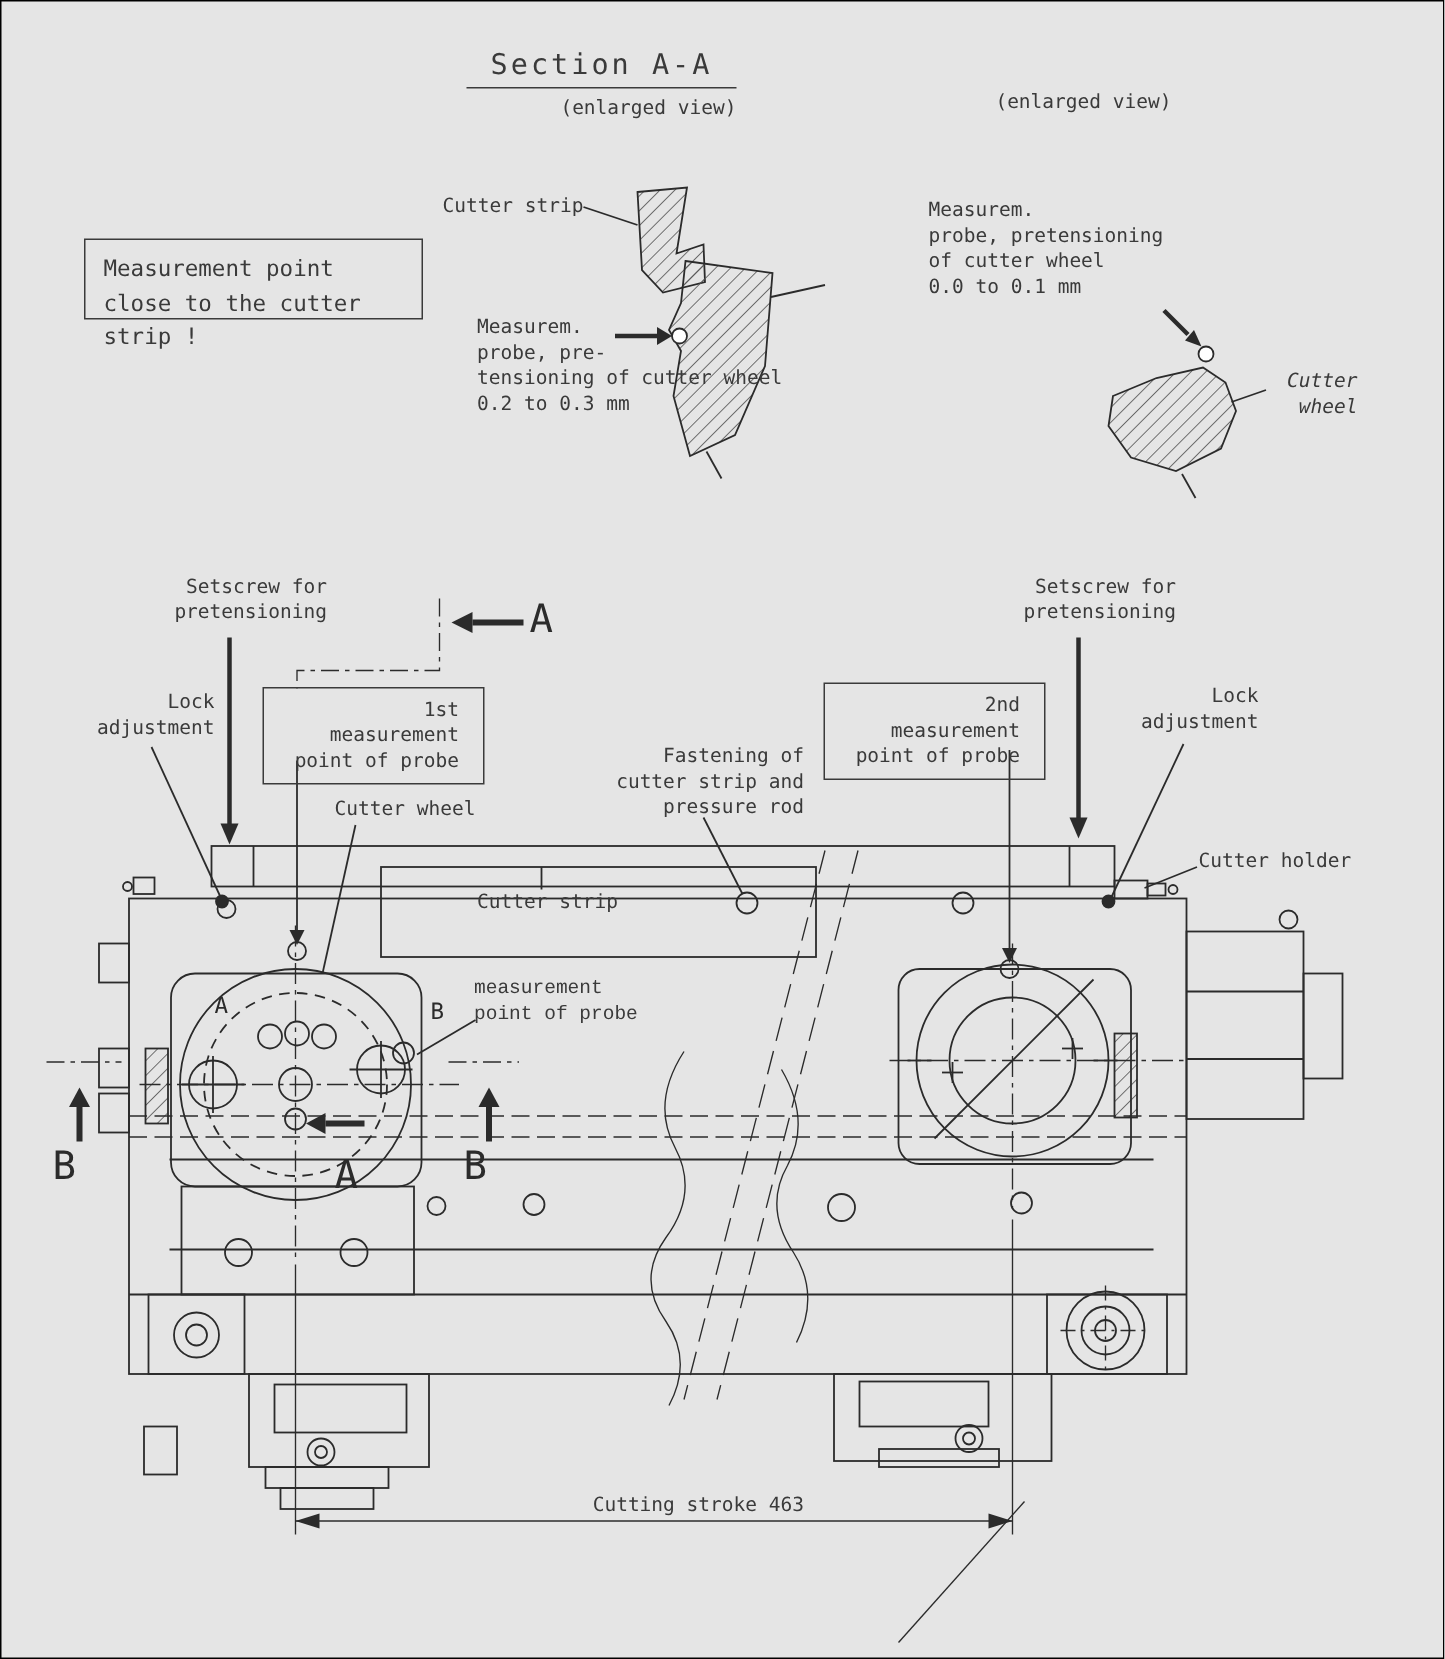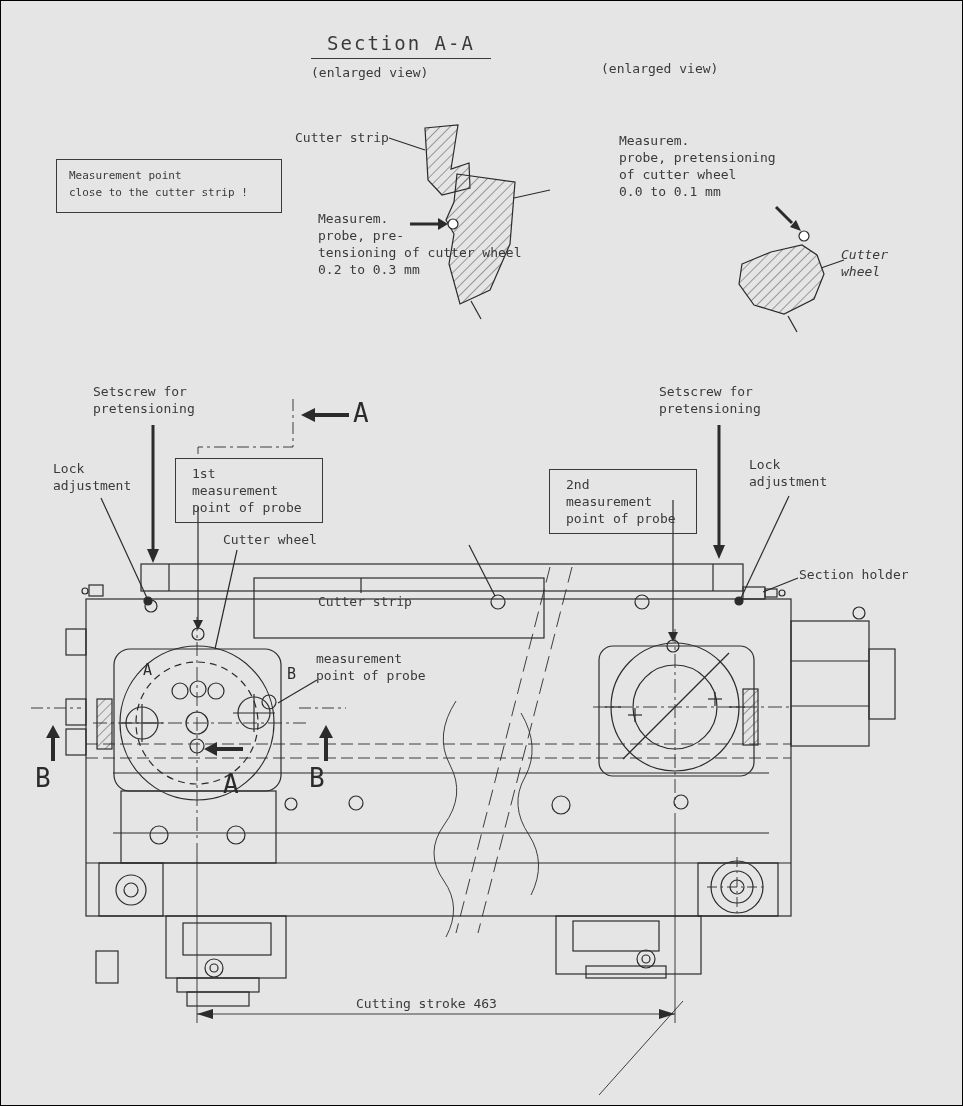--- a/index.html
+++ b/index.html
@@ -6,31 +6,31 @@
   .canvas {
     position:relative; width:963px; height:1106px; background:#e5e5e5;
     border:1px solid #000; box-sizing:border-box; overflow:hidden;
     font-family:"DejaVu Sans Mono", monospace; color:#333;
   }
   .canvas svg { position:absolute; left:0; top:0; }
   .label {
     position:absolute; font-size:13px; line-height:1.32;
     white-space:pre-line; color:#3a3a3a;
   }
-  .label.center { text-align:left; }
+  .label.center { text-align:right; }
   .sec-title {
     position:absolute; font-size:19px; letter-spacing:2px; text-align:center;
     border-bottom:1.5px solid #3a3a3a; padding-bottom:4px; color:#3a3a3a;
   }
   .boxed {
     border:1px solid #3a3a3a; box-sizing:border-box; padding:6px 16px;
   }
   .note {
     position:absolute; border:1px solid #3a3a3a; box-sizing:border-box;
-    font-size:11px; line-height:1.5; white-space:pre-line; padding:8px 12px;
+    font-size:15px; line-height:1.5; white-space:pre-line; padding:8px 12px;
     color:#3a3a3a;
   }
   .marker {
     position:absolute; font-size:26px; color:#2b2b2b;
   }
   .marker.small { font-size:15px; }
 </style>
 </head>
 <body>
 
@@ -252,29 +252,32 @@
 pretensioning</div>
   <div class="label center" style="left:658px; top:382px; width:125px;">Setscrew for
 pretensioning</div>
 
   <div class="marker" style="left:352px; top:397px;">A</div>
 
   <div class="label center" style="left:52px; top:459px; width:90px;">Lock
 adjustment</div>
   <div class="label center boxed" style="left:174px; top:457px; width:148px;">1st measurement
 point of probe</div>
-  <div class="label center boxed" style="left:548px; top:468px; width:148px;">2nd measurement
+  <div class="label center boxed" style="left:548px; top:454px; width:148px;">2nd measurement
 point of probe</div>
   <div class="label center" style="left:748px; top:455px; width:90px;">Lock
 adjustment</div>
 
+  <div class="label center" style="left:405px; top:495px; width:130px;">Fastening of
+cutter strip and
+pressure rod</div>
   <div class="label" style="left:222px; top:530px;">Cutter wheel</div>
-  <div class="label" style="left:798px; top:565px;">Section holder</div>
+  <div class="label" style="left:798px; top:565px;">Cutter holder</div>
   <div class="label" style="left:317px; top:592px;">Cutter strip</div>
-  <div class="label" style="left:315px; top:649px; width:130px;">measurement
+  <div class="label" style="left:315px; top:649px; width:130px;font-family:Liberation Mono, monospace;">measurement
 point of probe</div>
 
   <div class="marker small" style="left:142px; top:660px;">A</div>
   <div class="marker small" style="left:286px; top:664px;">B</div>
 
   <div class="marker" style="left:34px; top:762px;">B</div>
   <div class="marker" style="left:222px; top:768px;">A</div>
   <div class="marker" style="left:308px; top:762px;">B</div>
 
   <div class="label center" style="left:355px; top:994px; width:180px;">Cutting stroke 463</div>

